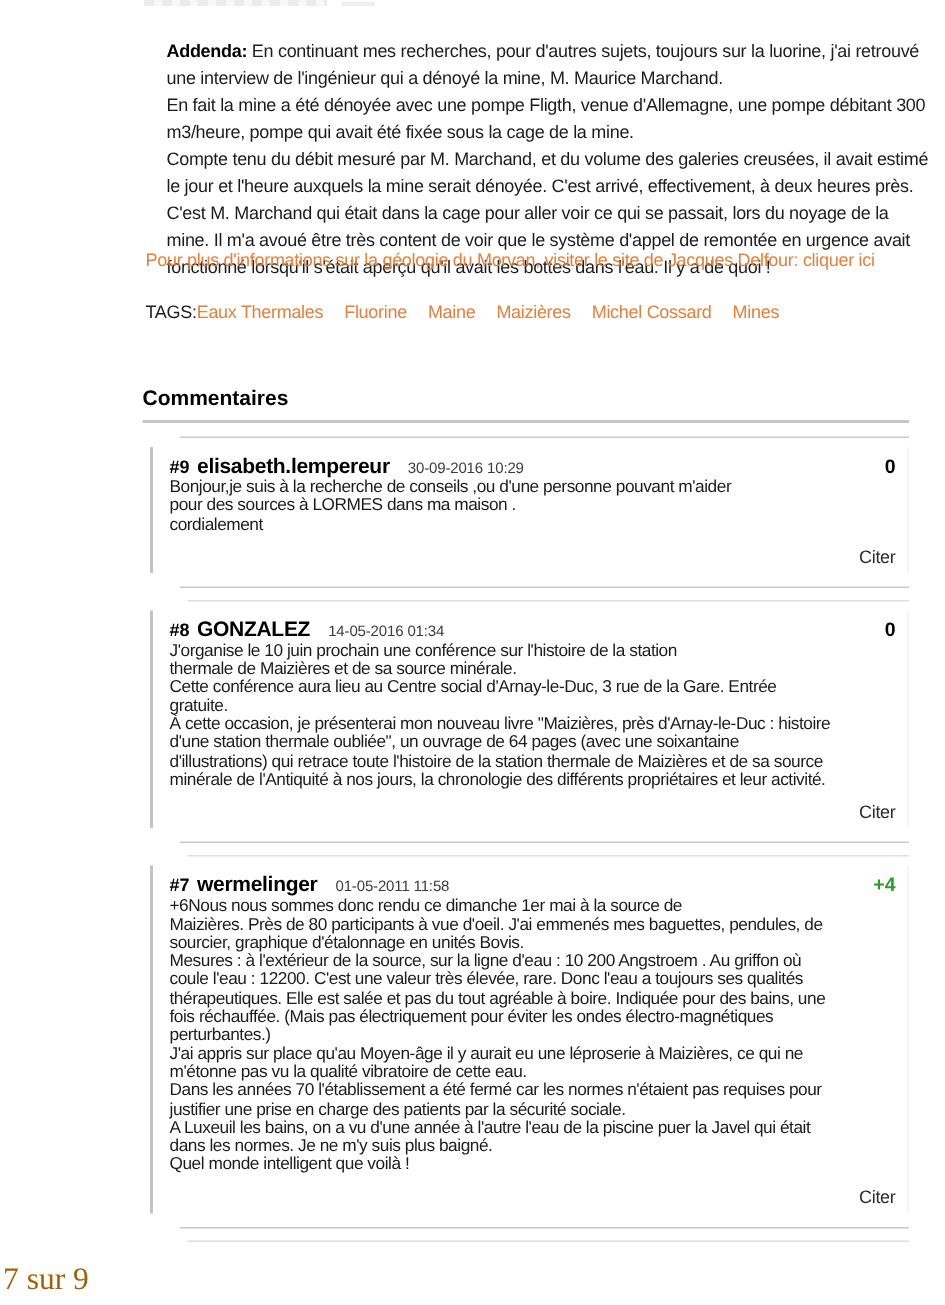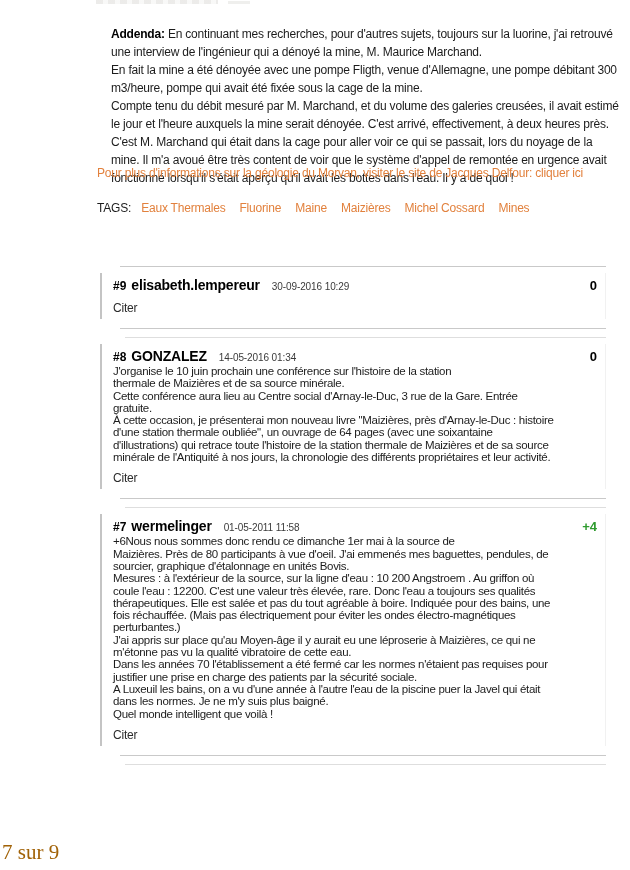--- a/index.html
+++ b/index.html
@@ -21,41 +21,41 @@
   .pre{white-space:pre-line;}
 
   
   .info-link{position:absolute;left:2px;top:166px;width:509px;
     font-size:12px;letter-spacing:-0.2px;color:#e2813d;}
   .info-link a{color:#e2813d;text-decoration:none;cursor:pointer;}
 
   
   .tags-row{position:absolute;left:2px;top:201px;width:509px;
     font-size:12px;letter-spacing:-0.2px;display:flex;align-items:baseline;}
-  .tags-label{color:#1c1c1c;margin-right:10px;}
+  .tags-label{color:#1c1c1c;}
   .tag{color:#e2813d;margin-right:14px;cursor:pointer;}
 
   
   .comments{position:absolute;left:0;top:257px;width:511px;}
   .comments-heading{font-size:14px;font-weight:bold;color:#000;
     padding-bottom:7px;border-bottom:2px solid #c6c6c6;}
   .sep-a{border-top:1px solid #c9c9c9;margin:9px 0 0 25px;height:0;}
   .sep-b{border-top:1px solid #dedede;margin:8px 0 0 30px;height:0;}
 
   .comment{margin-left:5px;margin-top:6px;border-left:2px solid #c4c4c4;
     border-right:1px solid #f1f1f1;padding:4px 8px 4px 11px;background:#fff;}
   .comment-header{display:flex;align-items:baseline;}
   .c-num{font-size:12px;font-weight:bold;color:#000;margin-right:5px;}
   .c-author{font-size:14px;font-weight:bold;color:#000;letter-spacing:-0.2px;text-align:center;}
   .c-date{font-size:10px;color:#3a3a3a;margin-left:12px;letter-spacing:-0.1px;}
   .c-score{margin-left:auto;font-size:13px;font-weight:bold;color:#000;}
   .c-score.green{color:#2e9b2e;}
   .c-body{font-size:11.5px;line-height:12.3px;letter-spacing:-0.3px;color:#1c1c1c;
     margin-top:1px;white-space:pre-line;}
-  .c-cite{font-size:12px;color:#2b2b2b;margin-top:8px;
+  .c-cite{text-align:right;font-size:12px;color:#2b2b2b;margin-top:8px;
     letter-spacing:-0.2px;}
   .c-cite span{cursor:pointer;}
 
   
   .page-number{position:absolute;left:2px;top:840px;
     font-family:"Liberation Serif",serif;font-size:21px;color:#a16207;}
 </style>
 </head>
 <body>
 
@@ -75,29 +75,33 @@
     <span class="tags-label">TAGS:</span>
     <span class="tag">Eaux Thermales</span>
     <span class="tag">Fluorine</span>
     <span class="tag">Maine</span>
     <span class="tag">Maizières</span>
     <span class="tag">Michel Cossard</span>
     <span class="tag">Mines</span>
   </div>
 
   <div class="comments">
+    <div class="comments-heading">Commentaires</div>
     <div class="sep-a"></div>
 
     <div class="comment">
       <div class="comment-header">
         <span class="c-num">#9</span>
         <span class="c-author">elisabeth.lempereur</span>
         <span class="c-date">30-09-2016 10:29</span>
         <span class="c-score">0</span>
       </div>
+      <div class="c-body">Bonjour,je suis à la recherche de conseils ,ou d'une personne pouvant m'aider
+pour des sources à LORMES dans ma maison .
+cordialement</div>
       <div class="c-cite"><span>Citer</span></div>
     </div>
     <div class="sep-a"></div>
     <div class="sep-b"></div>
 
     <div class="comment">
       <div class="comment-header">
         <span class="c-num">#8</span>
         <span class="c-author">GONZALEZ</span>
         <span class="c-date">14-05-2016 01:34</span>

